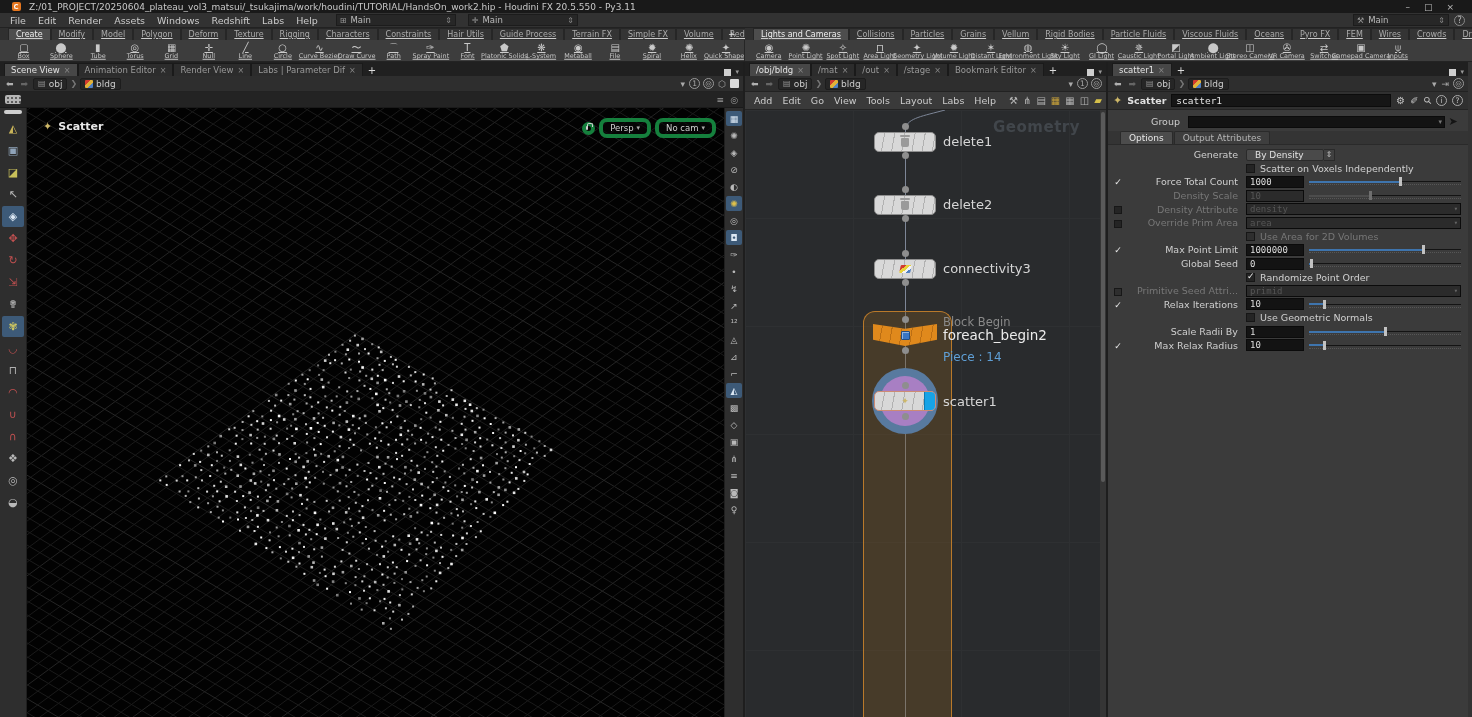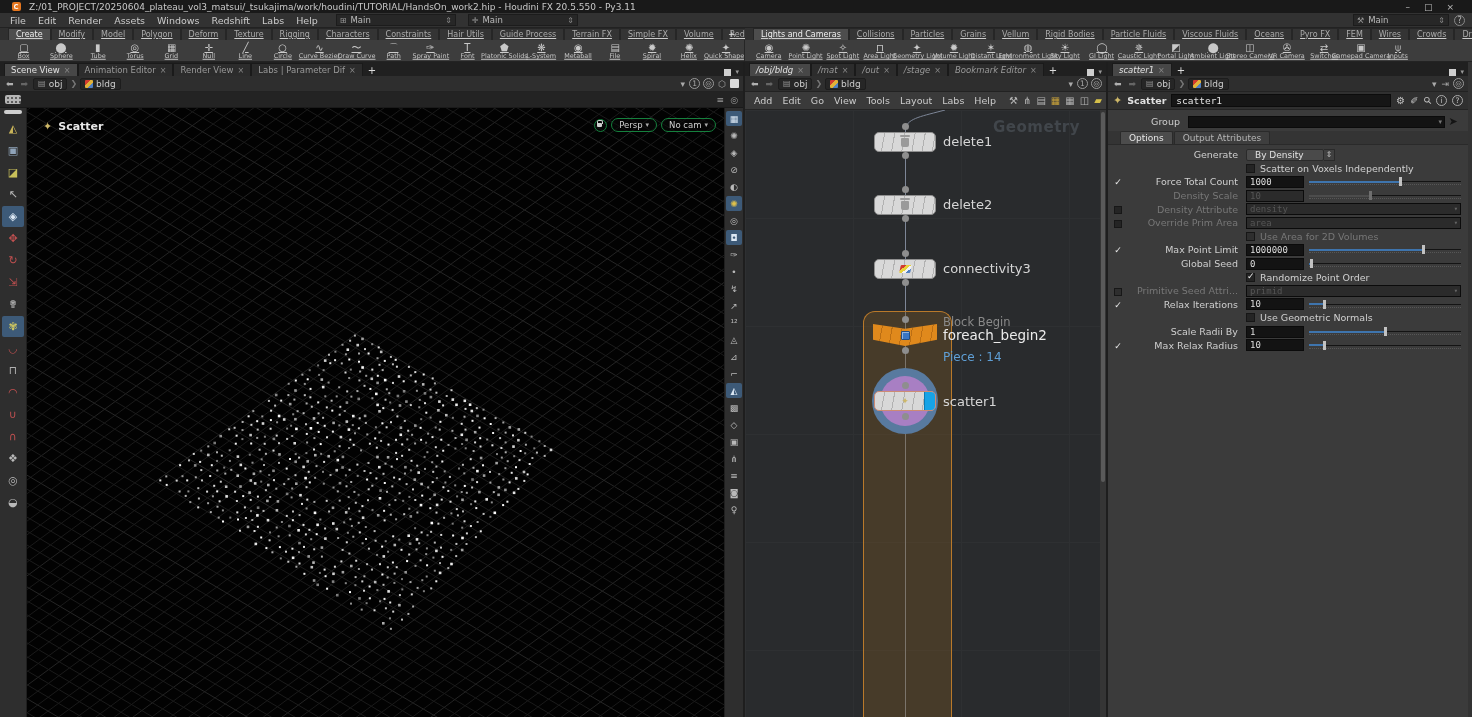--- a/index.html
+++ b/index.html
@@ -40,21 +40,21 @@
   
   .main{display:flex;height:655px;}
   .pane{display:flex;flex-direction:column;background:#333;}
   .pane.scene{width:745px;border-right:2px solid #1e1e1e;}
   .pane.network{width:363px;border-right:2px solid #1e1e1e;}
   .pane.params{width:360px;}
 
   .pane-tabs{height:14px;background:#202020;display:flex;align-items:flex-end;font-size:8.5px;color:#999;padding-left:4px;}
   .ptab{display:flex;align-items:center;gap:4px;background:#2c2c2c;border:1px solid #1a1a1a;border-bottom:none;padding:1px 6px;white-space:nowrap;}
   .ptab.active{background:#474747;color:#e2e2e2;}
-  .ptab.it{font-style:italic;}
+  .ptab.it{}
   .ptab::after{content:"×";color:#888;font-size:8px;}
   .ptab-plus{color:#ddd;font-size:10px;padding:0 5px;}
   .ptab-end{margin-left:auto;display:flex;gap:4px;align-items:center;padding-right:4px;color:#999;font-size:7px;}
   .ptab-end .sq{width:7px;height:7px;background:#cfcfcf;display:inline-block;}
 
   .pathbar{height:16px;background:#2e2e2e;border-bottom:1px solid #222;display:flex;align-items:center;gap:3px;padding:0 4px;font-size:9px;}
   .nav-arrow{color:#b0b0b0;font-size:9px;padding:0 2px;}
   .crumb{display:flex;align-items:center;gap:3px;background:#262626;border:1px solid #1d1d1d;border-radius:2px;padding:0 4px;height:12px;color:#ccc;}
   .crumb .cicon{font-size:8px;color:#9a9a9a;}
   .crumb .cicon.bldg{width:8px;height:8px;background:linear-gradient(135deg,#d23b2f 0 33%,#e0b13a 33% 66%,#4f7fc2 66% 100%);border-radius:1px;}
@@ -73,21 +73,21 @@
   .vp-body{flex:1;display:flex;min-height:0;}
   .vtools{width:27px;background:#2e2e2e;border-right:1px solid #1f1f1f;display:flex;flex-direction:column;align-items:center;padding-top:2px;gap:1px;overflow:hidden;}
   .vtools .thumb{width:18px;height:4px;border-radius:2px;background:#cfcfcf;margin-bottom:3px;}
   .vtool{width:22px;height:21px;display:flex;align-items:center;justify-content:center;font-size:11px;color:#b9b9b9;border-radius:2px;}
   .vtool.hl{background:#3d5a78;color:#dce8f4;}
   .vp-canvas{flex:1;position:relative;background:#020202;overflow:hidden;}
   .vp-canvas svg{position:absolute;left:0;top:0;}
   .vp-label{position:absolute;left:16px;top:12px;display:flex;align-items:center;gap:6px;font-size:11px;font-weight:bold;color:#e8e8e8;text-shadow:0 1px 2px #000;}
   .scatter-glyph{color:#cdb768;font-size:11px;}
   .vp-pills{position:absolute;right:8px;top:10px;display:flex;gap:4px;align-items:center;}
-  .pill{border:1px solid #15803d;border-radius:8px;background:rgba(10,10,10,.55);color:#cfcfcf;font-size:8.5px;padding:1px 7px;display:flex;align-items:center;gap:3px;}
+  .pill{border:4px solid #15803d;border-radius:8px;background:rgba(10,10,10,.55);color:#cfcfcf;font-size:8.5px;padding:1px 7px;display:flex;align-items:center;gap:3px;}
   .pill::after{content:"▾";font-size:7px;color:#aaa;}
   .pill.lock{border-radius:50%;width:13px;height:13px;padding:0;justify-content:center;}
   .pill.lock::after{content:"";}
   .lockglyph{display:block;width:5px;height:4px;background:#cfcfcf;border-radius:1px;position:relative;}
   .lockglyph::before{content:"";position:absolute;left:0.5px;top:-3px;width:4px;height:3px;border:1px solid #cfcfcf;border-bottom:none;border-radius:2px 2px 0 0;}
   .vcol{width:19px;background:#2e2e2e;border-left:1px solid #1f1f1f;display:flex;flex-direction:column;align-items:center;padding-top:3px;gap:2px;overflow:hidden;}
   .vcol .vtool{width:16px;height:15px;font-size:9px;}
 
   
   .net-menubar{height:18px;background:#3a3a3a;border-bottom:1px solid #242424;display:flex;align-items:center;font-size:9.5px;color:#ccc;padding:0 4px;gap:2px;}

